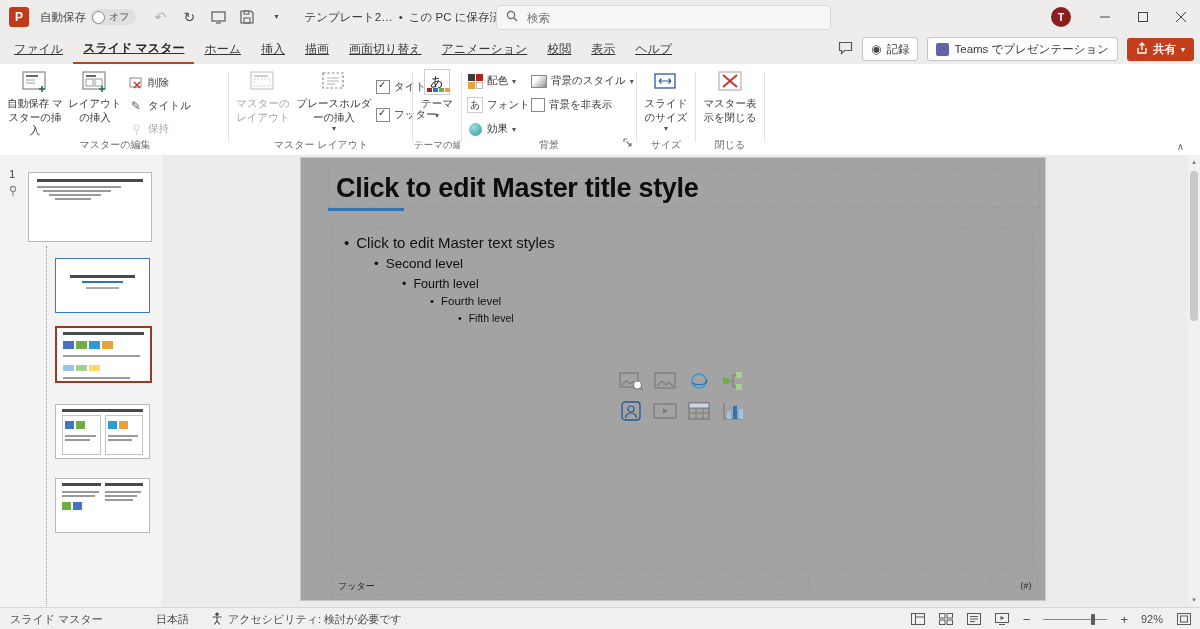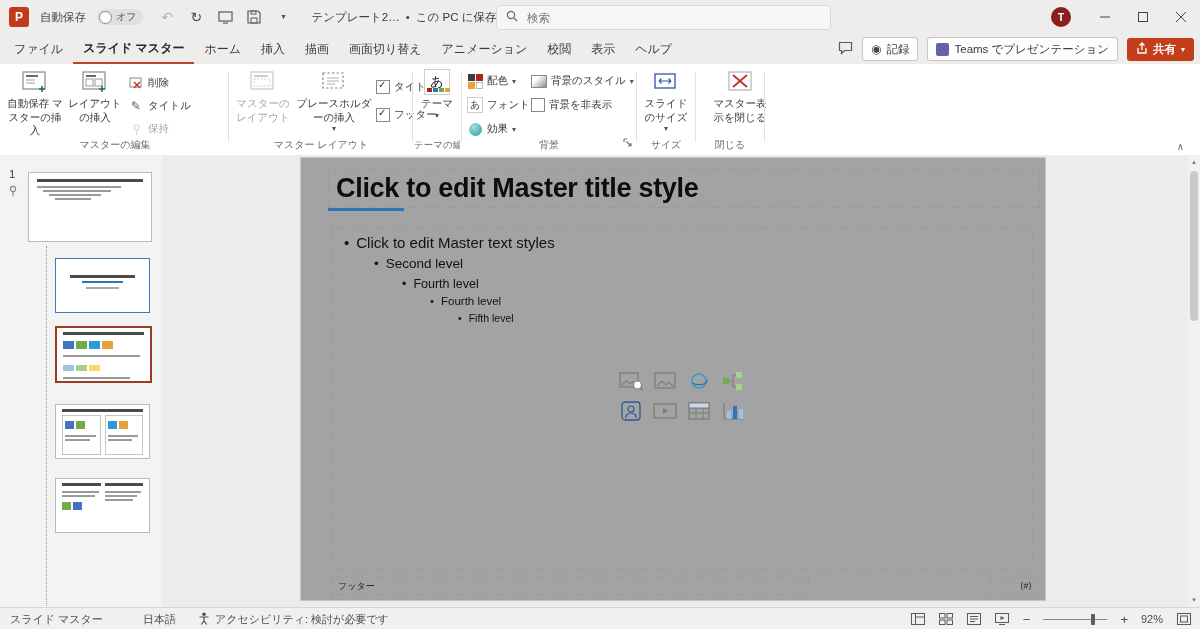--- a/index.html
+++ b/index.html
@@ -4,39 +4,39 @@
 <style>
   html,body{margin:0;padding:0;background:#888;}
   #root{position:relative;width:1200px;height:629px;background:#fff;overflow:hidden;
         font-family:"Liberation Sans","DejaVu Sans",sans-serif;color:#333;font-size:12px;
         -webkit-font-smoothing:antialiased;}
 
   
   .titlebar{position:absolute;left:0;top:0;width:1200px;height:34px;background:#efedec;display:flex;align-items:center;}
   .appicon{width:20px;height:20px;margin-left:9px;background:#c13b1a;border-radius:3px;color:#fff;
            display:flex;align-items:center;justify-content:center;font-weight:bold;font-size:12px;flex:0 0 auto;}
-  .autosave{display:flex;align-items:center;gap:11px;margin-left:11px;font-size:11.5px;color:#444;}
+  .autosave{display:flex;align-items:center;gap:4px;margin-left:11px;font-size:11.5px;color:#444;}
   .toggle{display:flex;align-items:center;gap:4px;background:#e2e0df;border-radius:8px;padding:1px 7px 1px 2px;height:14px;}
   .knob{width:11px;height:11px;border-radius:50%;background:#fff;border:1px solid #8a8886;display:inline-block;}
   .as-state{font-size:10px;color:#555;}
   .qat{display:flex;align-items:center;gap:13px;margin-left:16px;color:#4a4a4a;font-size:14px;}
   .qicon{width:16px;height:16px;display:flex;align-items:center;justify-content:center;line-height:1;}
   .qicon.dim{color:#b3b1af;}
   .doctitle{display:flex;align-items:center;gap:6px;margin-left:20px;font-size:11.5px;color:#3a3a3a;white-space:nowrap;}
   .doctitle .chev{font-size:9px;color:#555;}
   .searchbox{position:absolute;left:496px;top:5px;width:324px;height:23px;background:#f8f6f5;border:1px solid #dcdad9;
              border-radius:4px;display:flex;align-items:center;gap:7px;padding-left:9px;}
   .searchbox input{border:none;outline:none;background:transparent;font-size:11.5px;color:#333;width:260px;
              font-family:"Liberation Sans","DejaVu Sans",sans-serif;}
   .avatar{position:absolute;left:1051px;top:7px;width:20px;height:20px;border-radius:50%;background:#8b1f1f;color:#fff;
           display:flex;align-items:center;justify-content:center;font-size:10.5px;font-weight:bold;}
   .winbtn{position:absolute;top:0;width:38px;height:34px;display:flex;align-items:center;justify-content:center;}
 
   
-  .tabrow{position:absolute;left:0;top:34px;width:1200px;height:30px;background:#efedec;display:flex;align-items:stretch;}
+  .tabrow{position:absolute;left:0;top:34px;width:1200px;height:30px;background:#efedec;display:flex;align-items:stretch;text-decoration:underline;}
   .tab{padding:0 10px;display:flex;align-items:center;font-size:12px;color:#3b3a39;white-space:nowrap;}
   .tab.first{margin-left:4px;}
   .tab.active{font-weight:bold;color:#262626;border-bottom:2.5px solid #b7472a;}
   .tabright{position:absolute;right:6px;top:3px;height:24px;display:flex;align-items:center;gap:9px;}
   .pillbtn{display:flex;align-items:center;gap:5px;border:1px solid #c8c6c4;background:#fdfdfd;border-radius:3px;
            height:22px;padding:0 8px;font-size:11.5px;color:#3b3a39;white-space:nowrap;}
   .sharebtn{display:flex;align-items:center;gap:5px;background:#c43e1c;border-radius:3px;height:23px;padding:0 9px;
            color:#fff;font-size:11.5px;font-weight:bold;white-space:nowrap;}
   .sharebtn .chev{font-size:8px;font-weight:normal;}
   .teamsq{width:13px;height:13px;background:#6264a7;border-radius:2px;display:inline-block;}
@@ -383,21 +383,21 @@
             </svg>
         </span>
         <span>スライドのサイズ</span>
         <span class="chev">▾</span>
       </div>
       <div class="glabel">サイズ</div>
     </div>
     <div class="gsep" style="left:695px"></div>
 
     <div class="rgroup" style="left:697px;width:66px">
-      <div class="bigbtn" style="left:12px;width:62px">
+      <div class="bigbtn" style="left:2px;width:62px">
         <span class="ic">
           <svg width="26" height="24" viewBox="0 0 26 24">
               <rect x="2" y="2" width="22" height="18" fill="#fff" stroke="#b5b3b1" stroke-width="1.2"></rect>
               <path d="M6 5 L20 17 M20 5 L6 17" stroke="#c0392b" stroke-width="2"></path>
             </svg>
         </span>
         <span>マスター表示を閉じる</span>
       </div>
       <div class="glabel">閉じる</div>
     </div>
@@ -569,21 +569,21 @@
 
     <div class="vscroll">
       <div class="varrow" style="top:0">▴</div>
       <div class="vthumb"></div>
       <div class="varrow" style="bottom:0">▾</div>
     </div>
   </div>
 
   <div class="statusbar">
     <span class="sb-item" style="margin-left:10px">スライド マスター</span>
-    <span class="sb-item" style="margin-left:40px">日本語</span>
+    <span class="sb-item" style="margin-left:53px">日本語</span>
     <span style="margin-left:22px;display:flex;align-items:center;gap:5px">
       <span>
         <svg width="12" height="13" viewBox="0 0 12 13">
             <circle cx="6" cy="2.3" r="1.7" fill="#4e4c4a"></circle>
             <path d="M1.5 5 h9 M6 5 v4 M6 9 l-2.7 3.5 M6 9 l2.7 3.5" fill="none" stroke="#4e4c4a" stroke-width="1.2"></path>
           </svg>
       </span>
       <span class="sb-item">アクセシビリティ: 検討が必要です</span>
     </span>
 

